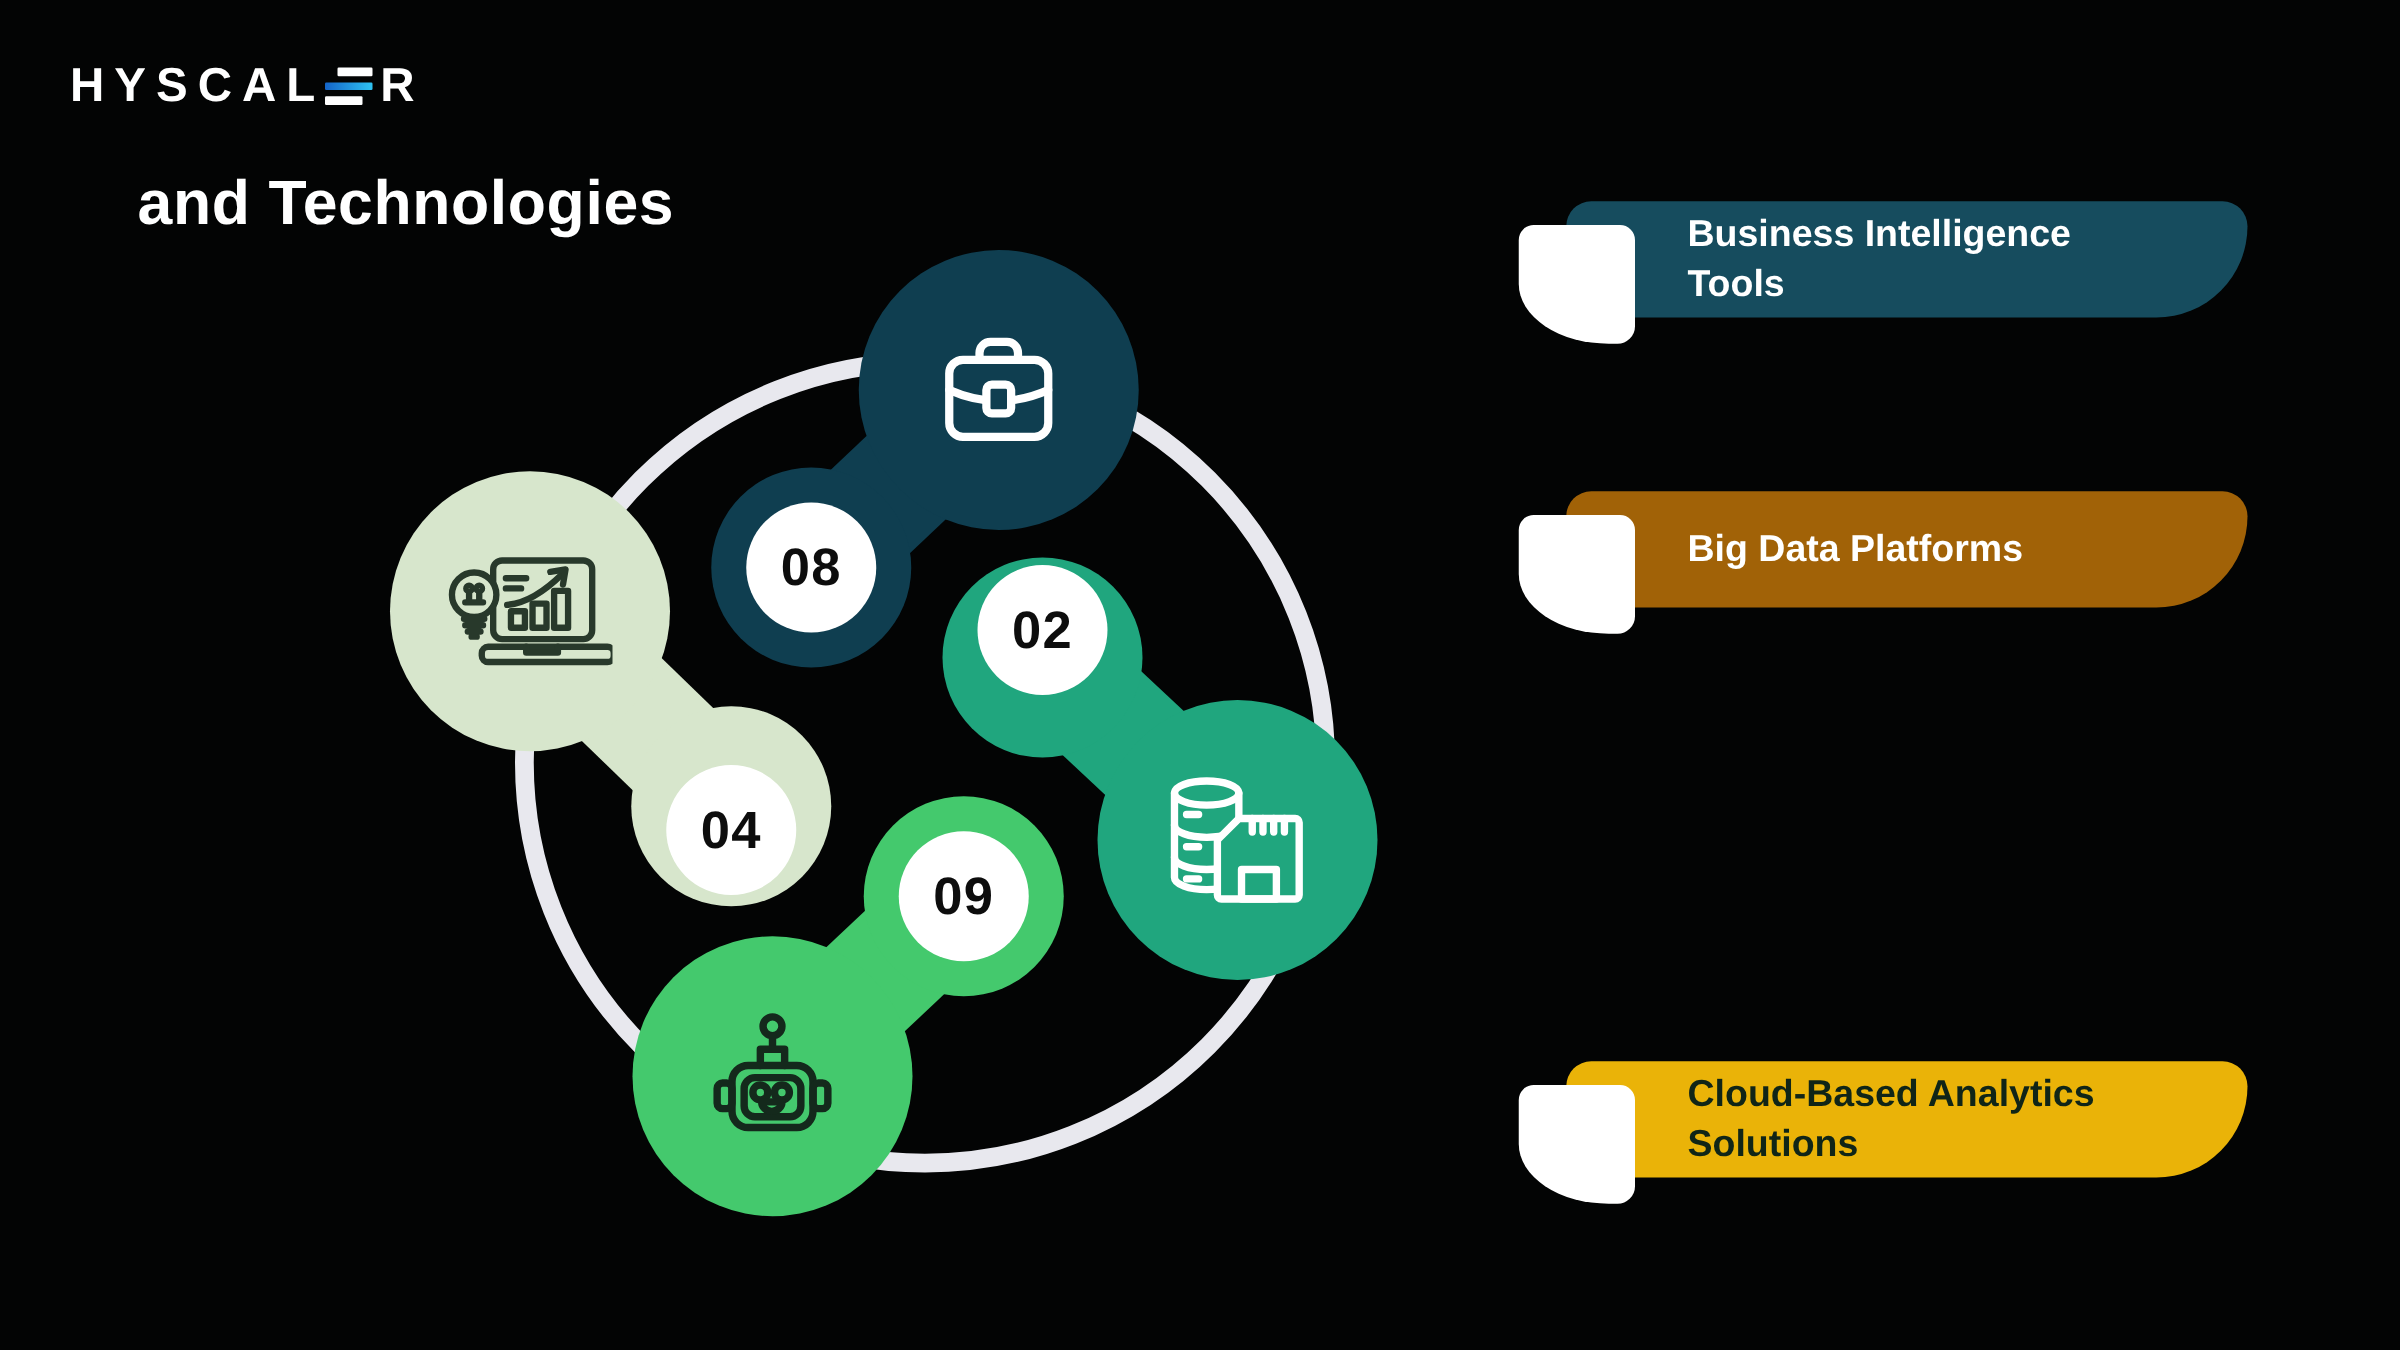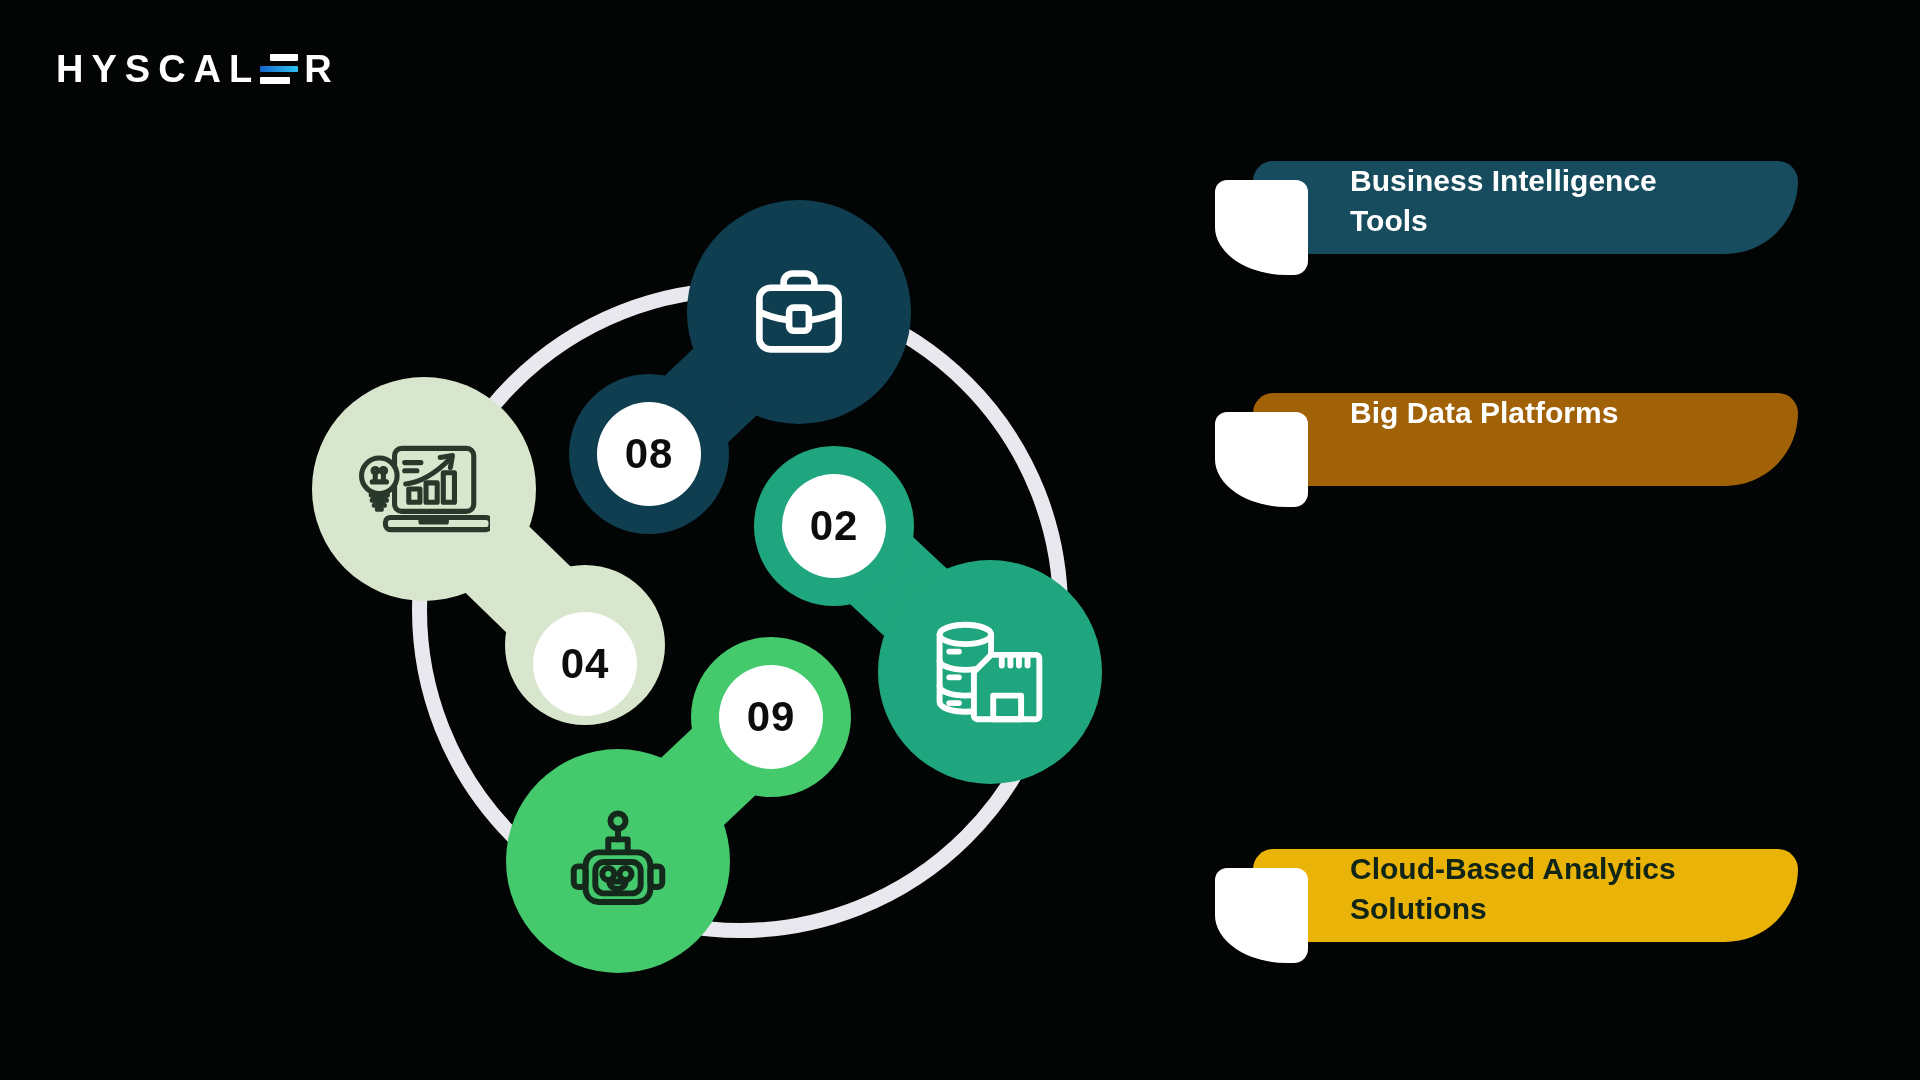--- a/index.html
+++ b/index.html
@@ -27,21 +27,21 @@
   .blob-neck{position:absolute;height:92px;}
   .blob-ringc{position:absolute;width:160px;height:160px;border-radius:50%;}
   .blob-num{position:absolute;width:104px;height:104px;border-radius:50%;
             display:flex;align-items:center;justify-content:center;
             font-size:42px;font-weight:700;letter-spacing:1px;}
   .blob-big svg{display:block;}
 
   
   .banner-group{position:absolute;left:1215px;width:600px;height:120px;}
   .banner-body{position:absolute;left:38px;top:0;width:545px;height:93px;
-               border-radius:22px 22px 80px 24px;display:flex;align-items:flex-start;}
+               border-radius:22px 22px 80px 24px;display:flex;align-items:center;}
   .banner-label{margin-left:97px;font-size:30px;font-weight:700;line-height:40px;
                 max-width:360px;}
   .petal{position:absolute;left:0;top:19px;width:93px;height:95px;
          border-radius:12px 12px 14px 72px / 12px 12px 14px 48px;}
 </style>
 </head>
 <body>
 
 <div class="page" style="background-color: rgb(3, 4, 4);">
 
@@ -49,20 +49,21 @@
     <span class="logo-text" style="color: rgb(255, 255, 255);">HYSCAL</span>
     <span class="logo-e" style="--a: #1464c8; --b: #2fc3f2;">
       <span class="bar b1"></span>
       <span class="bar b2"></span>
       <span class="bar b3"></span>
     </span>
     <span class="logo-text" style="color: rgb(255, 255, 255);">R</span>
   </div>
 
   <div class="title" style="color: rgb(255, 255, 255);">
+    <div>and Technologies</div>
   </div>
 
   <div class="ring" style="border-color: rgb(232, 232, 238);"></div>
 
   <div>
     <div class="blob-neck" style="left: 619px; top: 337px; width: 210px; transform: rotate(136.6deg); background-color: rgb(15, 62, 80);"></div>
     <div class="blob-big" style="left: 687px; top: 200px; background-color: rgb(15, 62, 80); color: rgb(255, 255, 255);">
       <svg width="110" height="110" viewBox="0 0 100 100" fill="none" stroke="currentColor" stroke-width="6" stroke-linecap="round" stroke-linejoin="round">
         <path d="M36 28 v-5 a8 8 0 0 1 8 -8 h12 a8 8 0 0 1 8 8 v5"></path>
         <rect x="14" y="28" width="72" height="56" rx="10"></rect>
@@ -84,21 +85,21 @@
         <path d="M8 15 v63 a24 9 0 0 0 48 0 v-63"></path>
         <path d="M8 39 a24 9 0 0 0 48 0"></path>
         <path d="M8 63 a24 9 0 0 0 48 0"></path>
         <path d="M17 31 h9 M17 55 h9 M17 79 h9"></path>
         <path d="M40 50 L56 34 H98 a3 3 0 0 1 3 3 V91 a3 3 0 0 1 -3 3 H43 a3 3 0 0 1 -3 -3 Z" style="fill: rgb(32, 166, 126);"></path>
         <path d="M66 34 v10 M74 34 v10 M82 34 v10 M90 34 v10"></path>
         <rect x="58" y="72" width="26" height="22"></rect>
       </svg>
     </div>
     <div class="blob-ringc" style="left: 754px; top: 446px; background-color: rgb(32, 166, 126);"></div>
-    <div class="blob-num" style="left: 782px; top: 474px; background-color: rgb(255, 255, 255); color: rgb(13, 13, 13);">
+    <div class="blob-num" style="left: 782px; top: 452px; background-color: rgb(255, 255, 255); color: rgb(13, 13, 13);">
       <span>02</span>
     </div>
   </div>
 
   <div>
     <div class="blob-neck" style="left: 590px; top: 743px; width: 210px; transform: rotate(-43.3deg); background-color: rgb(68, 201, 109);"></div>
     <div class="blob-big" style="left: 506px; top: 749px; background-color: rgb(68, 201, 109); color: rgb(20, 41, 28);">
       <svg width="108" height="108" viewBox="0 0 100 100" fill="none" stroke="currentColor" stroke-width="5.5" stroke-linecap="round" stroke-linejoin="round">
         <circle cx="50" cy="13" r="7"></circle>
         <path d="M50 20 v10"></path>

